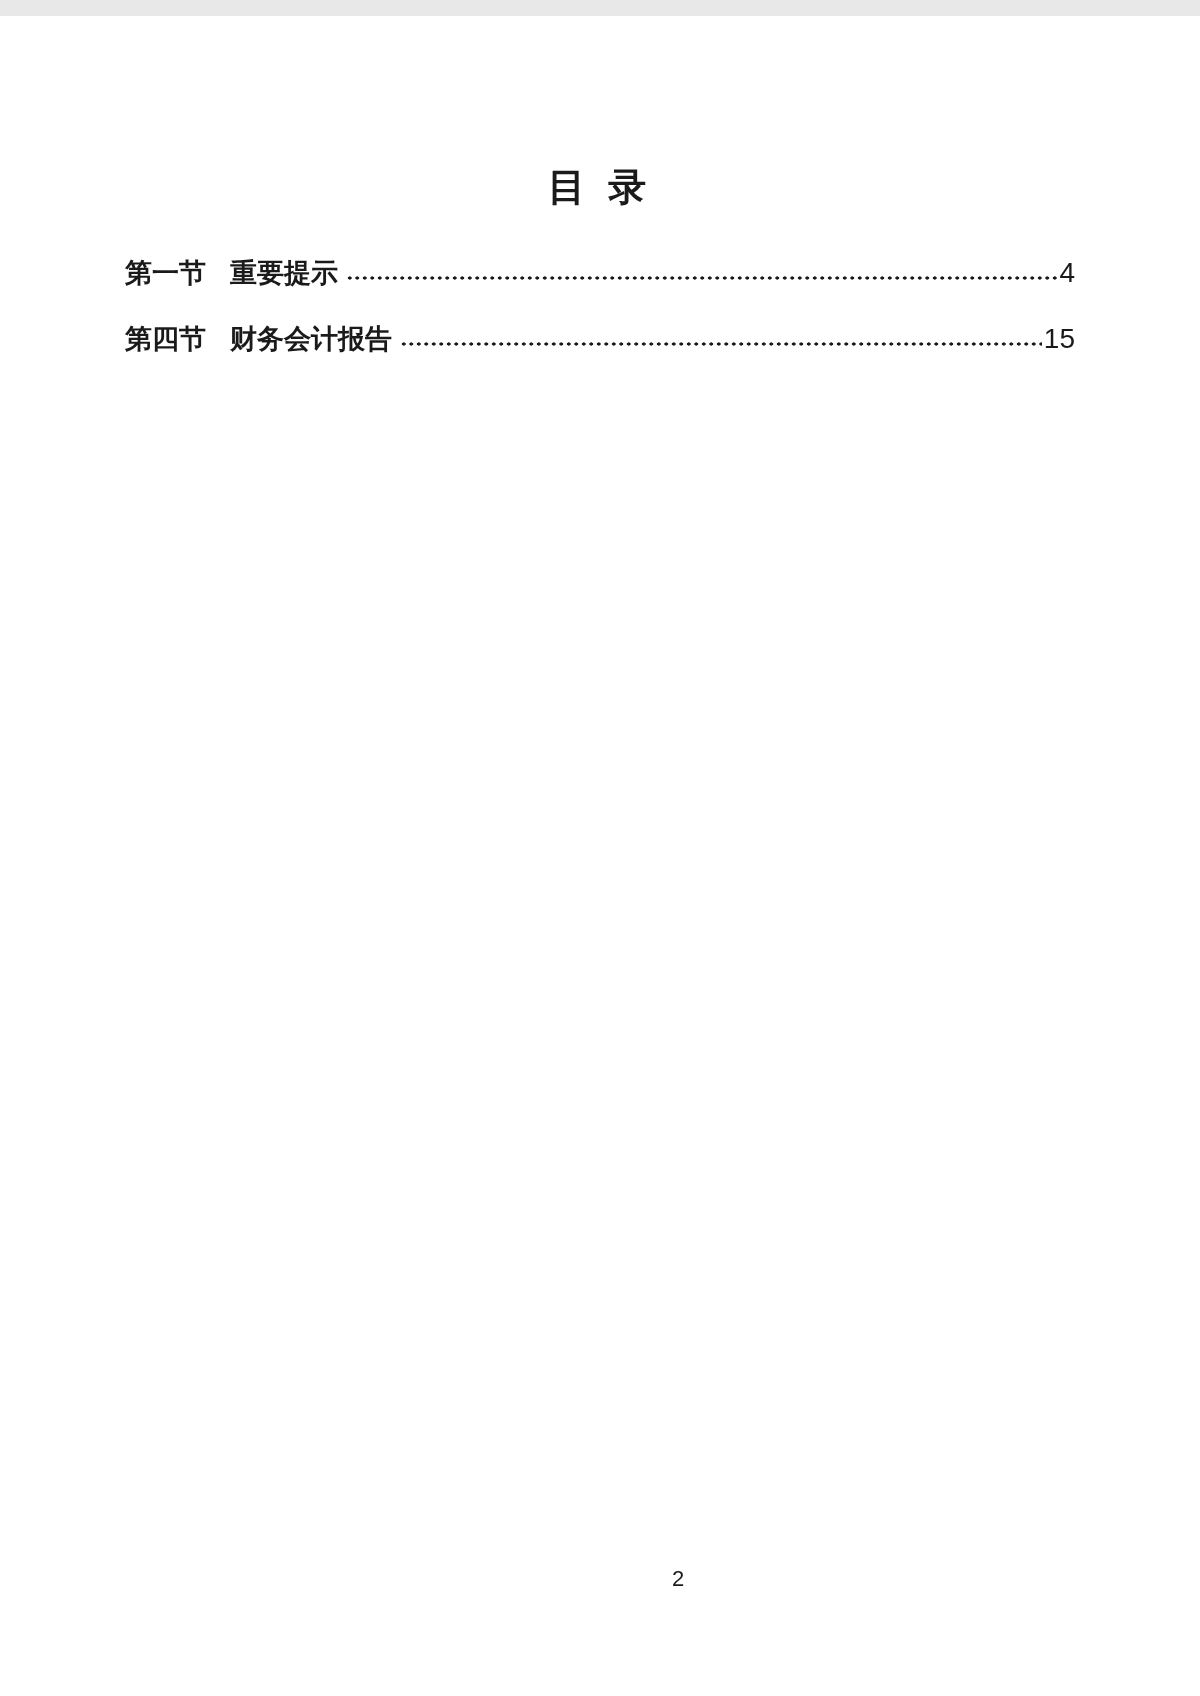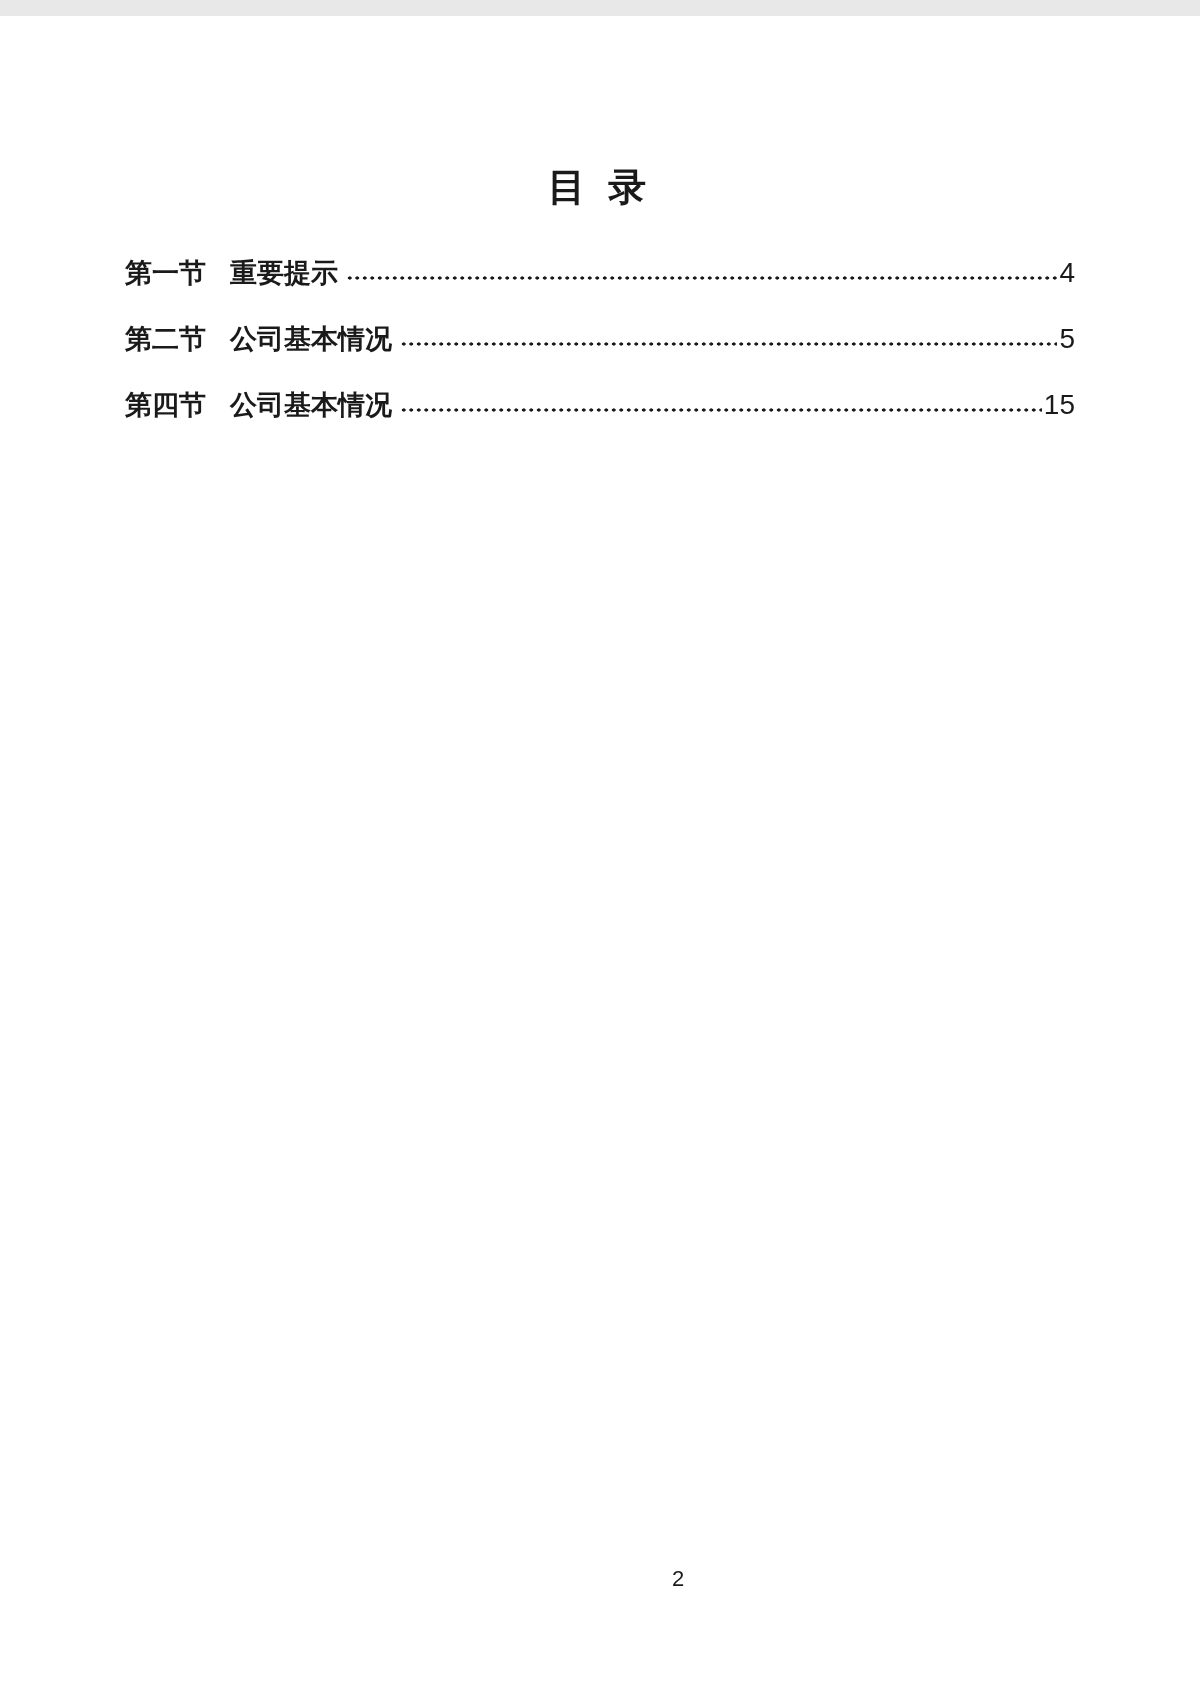--- a/index.html
+++ b/index.html
@@ -84,31 +84,25 @@
   <div class="doc-title">目 录</div>
 
   <div class="toc">
     <div class="toc-row">
       <span class="toc-sec">第一节</span>
       <span class="toc-ttl">重要提示</span>
       <span class="toc-leader"></span>
       <span class="toc-pg">4</span>
     </div>
 
-    <div class="toc-row">
-      <span class="toc-sec">第二节</span>
-      <span class="toc-ttl">公司基本情况</span>
-      <span class="toc-leader"></span>
-      <span class="toc-pg">5</span>
-    </div>
 
 
     <div class="toc-row">
       <span class="toc-sec">第四节</span>
-      <span class="toc-ttl">公司基本情况</span>
+      <span class="toc-ttl">财务会计报告</span>
       <span class="toc-leader"></span>
       <span class="toc-pg">15</span>
     </div>
   </div>
 
   <div class="footer-pagenum">2</div>
 
 </div>
 
 </body></html>

